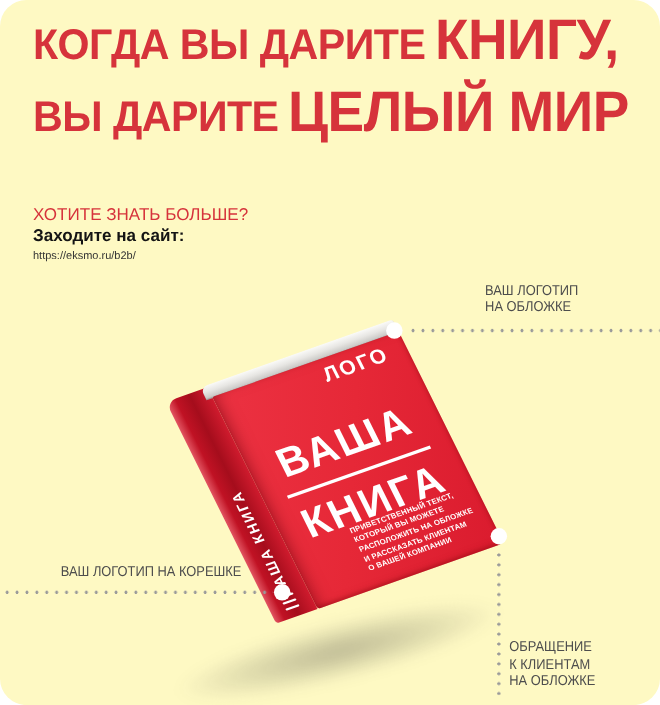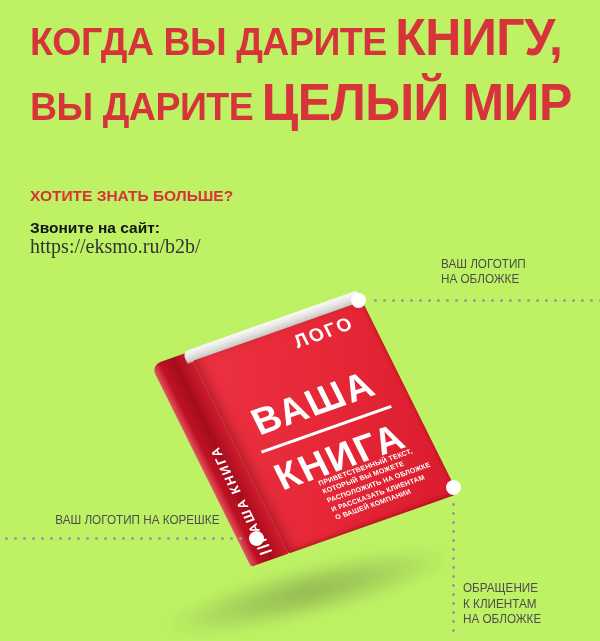--- a/index.html
+++ b/index.html
@@ -1,37 +1,37 @@
 <!DOCTYPE html>
 <html><head>
 <meta charset="utf-8">
 <style>
   html,body { margin:0; padding:0; background:#fff; }
   .canvas {
-    position:relative; width:600px; height:641px; background:#bef264;
-    overflow:hidden; font-family:"Liberation Sans","DejaVu Sans",sans-serif;
+    position:relative; width:600px; height:641px; background:#fef9c3;
+    overflow:hidden; font-family:"Liberation Sans","DejaVu Sans",sans-serif;border-radius:24px;
   }
 
   
   .headline {
     position:absolute; left:30px; top:10px; color:#d6333b; font-weight:700;
     letter-spacing:-0.5px; transform:scaleX(0.96); transform-origin:0 0;
     white-space:nowrap;
   }
   .hl-line1 { line-height:55px; }
   .hl-line2 { line-height:50px; }
   .hl-sm { font-size:39px; margin-right:9px; }
   .hl-lg { font-size:52px; }
 
   
   .contact { position:absolute; left:30px; top:187px; }
-  .contact-heading { color:#d6333b; font-size:15.5px; font-weight:700; margin-bottom:14px; }
+  .contact-heading { color:#d6333b; font-size:15.5px; font-weight:400; margin-bottom:1px; }
   .contact-row { margin-bottom:11px; }
   .contact-label { font-weight:700; font-size:15.5px; color:#141414; line-height:18px; }
-  .contact-value { font-size:20px; color:#333333; line-height:18px; text-decoration:none; display:block;font-family:Liberation Serif, serif; }
+  .contact-value { font-size:10px; color:#333333; line-height:18px; text-decoration:none; display:block; }
 
   
   .book-shadow {
     position:absolute; left:158px; top:566px; width:300px; height:52px;
     background:radial-gradient(ellipse at center, rgba(40,40,40,0.30) 0%, rgba(40,40,40,0.12) 45%, rgba(40,40,40,0) 72%);
     transform:rotate(-14deg); filter:blur(6px); z-index:1;
   }
   .book {
     position:absolute; left:0; top:0; width:220px; height:227px; z-index:2;
     transform-origin:0 0;
@@ -111,21 +111,21 @@
       <span class="hl-sm">КОГДА ВЫ ДАРИТЕ</span><span class="hl-lg">КНИГУ,</span>
     </div>
     <div class="hl-line2">
       <span class="hl-sm">ВЫ ДАРИТЕ</span><span class="hl-lg">ЦЕЛЫЙ МИР</span>
     </div>
   </div>
 
   <div class="contact">
     <div class="contact-heading">ХОТИТЕ ЗНАТЬ БОЛЬШЕ?</div>
     <div class="contact-row">
-      <div class="contact-label">Звоните на сайт:</div>
+      <div class="contact-label">Заходите на сайт:</div>
       <a href="#" class="contact-value">https://eksmo.ru/b2b/</a>
     </div>
     <div class="contact-row">
     </div>
   </div>
 
   <div class="book-shadow"></div>
   <div class="book">
     <div class="spine">
       <div class="spine-title">ВАША КНИГА</div>

